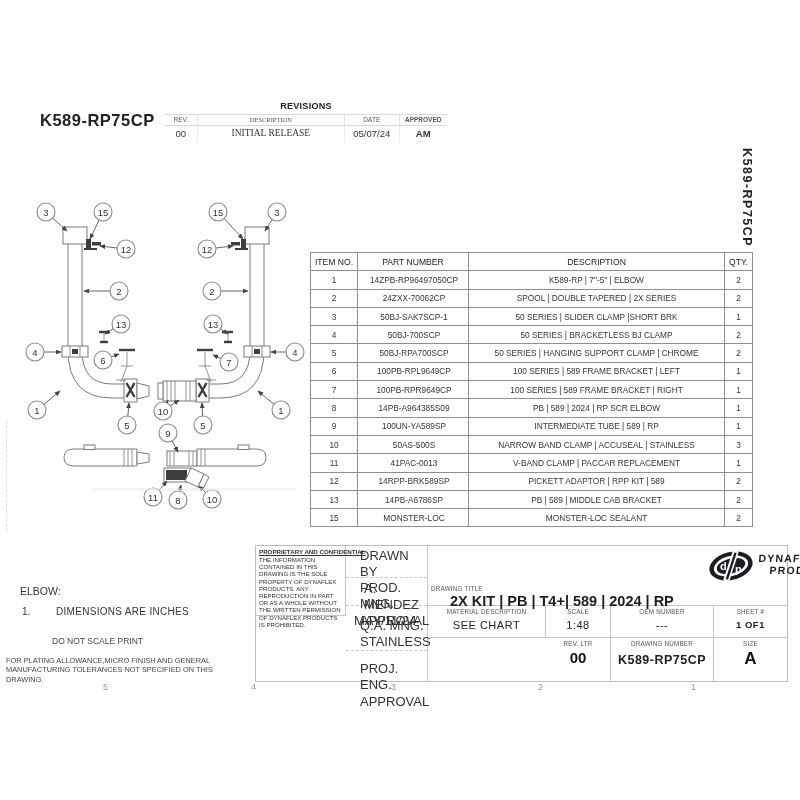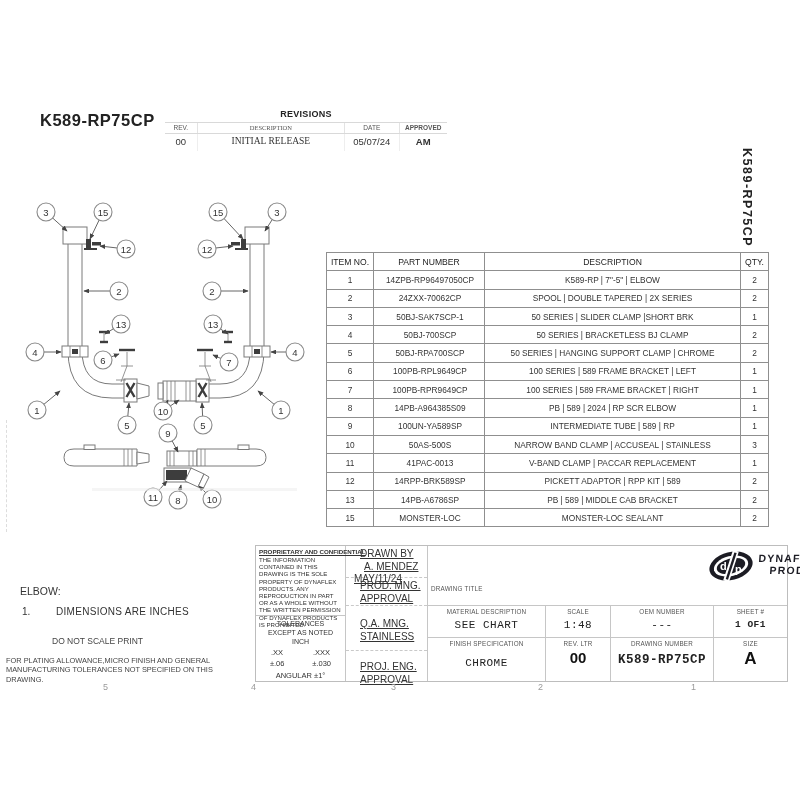--- a/index.html
+++ b/index.html
@@ -1,30 +1,30 @@
 <!DOCTYPE html>
 <html><head>
 <meta charset="utf-8">
 <style>
   html,body{margin:0;padding:0;background:#fff;width:800px;height:800px;overflow:hidden;
     font-family:"Liberation Sans",sans-serif;color:#2e2e2e;-webkit-font-smoothing:antialiased;}
   .abs{position:absolute;}
   
   #main-title{left:40px;top:111px;font-size:16.5px;font-weight:bold;letter-spacing:.5px;color:#222;}
   
-  #revisions{left:165px;top:109px;width:282px;font-size:9.5px;}
+  #revisions{left:165px;top:101px;width:282px;font-size:9.5px;}
   #revisions .rev-head{height:13px;text-align:center;font-weight:bold;font-size:9px;letter-spacing:.3px;color:#222;
      border-bottom:1px solid #d9d9d9;}
   #revisions .rev-cols{display:flex;border-bottom:1px solid #d9d9d9;}
   #revisions .rev-cols div{font-size:6.5px;color:#555;text-align:center;padding-top:1px;height:9px;border-right:1px solid #e3e3e3;}
   #revisions .rev-row{display:flex;}
   #revisions .rev-row div{text-align:center;padding-top:2px;height:15px;color:#333;border-right:1px solid #eee;}
   .c-rev{width:32px;} .c-desc{width:148px;font-family:Liberation Serif, serif;} .c-date{width:54px;} .c-appr{width:48px;border-right:none!important;font-weight:bold;}
   
-  #parts{left:326px;top:252px;border-collapse:collapse;table-layout:fixed;width:442px;font-size:8.3px;}
+  #parts{left:310px;top:252px;border-collapse:collapse;table-layout:fixed;width:442px;font-size:8.3px;}
   #parts th,#parts td{border:1px solid #8f8f8f;padding:0 2px;height:17.3px;overflow:hidden;white-space:nowrap;
      font-weight:normal;color:#333;text-align:center;}
   #parts th{font-size:8.6px;color:#222;}
   #parts td.pn{text-align:center;padding-left:4px;}
   
   #side-label{left:740px;top:148px;writing-mode:vertical-rl;text-orientation:sideways;
      font-size:12.5px;font-weight:bold;letter-spacing:1.5px;color:#222;}
   
   #notes-head{left:20px;top:585px;font-size:10.5px;color:#333;}
   #note-1-num{left:22px;top:606px;font-size:10px;color:#333;}
@@ -42,32 +42,32 @@
   .bb{border-bottom:1px solid #c6c6c6;} .br{border-right:1px solid #c6c6c6;}
   .lab{font-size:6.3px;color:#555;letter-spacing:.2px;}
   #prop-col{left:0;top:0;width:90px;height:70px;padding:2px 3px;}
   #prop-head{font-size:6.2px;font-weight:bold;text-decoration:underline;white-space:nowrap;}
   #prop-text{font-size:6.1px;line-height:1.18;margin-top:1px;}
   #tol-col{left:0;top:70px;width:90px;height:65px;text-align:center;padding-top:3px;}
   #tol-col .t1{font-size:7px;line-height:1.3;}
   #tol-grid{display:flex;justify-content:space-around;font-size:7.5px;margin-top:2px;}
   #tol-ang{font-size:7.5px;margin-top:3px;}
   #appr-col{left:90px;top:0;width:82px;height:135px;}
-  .appr-block{padding:2px 0 0 14px;font-size:10px;line-height:1.25;color:#333;text-decoration:underline;}
+  .appr-block{padding:2px 0 0 14px;font-size:13px;line-height:1.25;color:#333;}
   .dash-b{border-bottom:1px dashed #c9c9c9;}
   #title-area{left:172px;top:0;width:359px;height:60px;}
   #dwg-title-label{position:absolute;left:3px;top:39px;}
   #dwg-title{position:absolute;left:22px;top:47px;font-size:14.5px;font-weight:bold;color:#1e1e1e;white-space:nowrap;}
   
   #logo{position:absolute;left:278px;top:2px;width:132px;height:36px;}
   #logo-text{position:absolute;left:52px;top:4px;transform:skewX(-4deg);color:#1c1c24;}
   #logo-name{font-size:10.5px;font-weight:800;letter-spacing:1.2px;}
   #logo-name2{font-size:10.5px;font-weight:800;letter-spacing:1.2px;margin-left:12px;}
   .tb-cell{text-align:center;}
-  .tb-val{font-size:11px;color:#222;margin-top:4px;letter-spacing:.5px;font-family:Liberation Mono, monospace;}
+  .tb-val{font-size:11px;color:#222;margin-top:4px;letter-spacing:.5px;}
   .tb-val-big{font-size:15px;font-weight:bold;color:#111;margin-top:2px;}
   #cell-material{left:172px;top:60px;width:118px;height:32px;}
   #cell-scale{left:290px;top:60px;width:65px;height:32px;}
   #cell-oem{left:355px;top:60px;width:103px;height:32px;}
   #cell-sheet{left:458px;top:60px;width:73px;height:32px;}
   #cell-finish{left:172px;top:92px;width:118px;height:43px;}
   #cell-rev{left:290px;top:92px;width:65px;height:43px;}
   #cell-dwgnum{left:355px;top:92px;width:103px;height:43px;}
   #cell-size{left:458px;top:92px;width:73px;height:43px;}
   .pad-top{padding-top:2px;}
@@ -426,46 +426,33 @@
 <div class="abs" id="note-1-num">1.</div>
 <div class="abs" id="note-1-text">DIMENSIONS ARE INCHES</div>
 <div class="abs" id="do-not-scale">DO NOT SCALE PRINT</div>
 <div class="abs" id="disclaimer">FOR PLATING ALLOWANCE,MICRO FINISH AND GENERAL MANUFACTURING TOLERANCES NOT SPECIFIED ON THIS DRAWING.</div>
 
 <div class="abs" id="tblock">
   <div class="cell br bb" id="prop-col">
     <div id="prop-head">PROPRIETARY AND CONFIDENTIAL</div>
     <div id="prop-text">THE INFORMATION CONTAINED IN THIS DRAWING IS THE SOLE PROPERTY OF DYNAFLEX PRODUCTS. ANY REPRODUCTION IN PART OR AS A WHOLE WITHOUT THE WRITTEN PERMISSION OF DYNAFLEX PRODUCTS IS PROHIBITED.</div>
   </div>
-  <div class="cell br" id="tol-col">
-    <div class="t1">TOLERANCES</div>
-    <div class="t1">EXCEPT AS NOTED</div>
-    <div class="t1">INCH</div>
-    <div id="tol-grid">
-      <span>.XX</span>
-      <span>.XXX</span>
-    </div>
-    <div id="tol-grid" style="display:flex;justify-content:space-around;font-size:7.5px;margin-top:2px;">
-      <span>±.06</span>
-      <span>±.030</span>
-    </div>
-    <div id="tol-ang">ANGULAR ±1°</div>
-  </div>
   <div class="cell br" id="appr-col">
     <div class="appr-block dash-b" style="height:29px">
       <div>DRAWN BY</div>
       <div style="padding-left:4px">A. MENDEZ</div>
       <div style="margin-left:-6px">MAY/11/24</div>
     </div>
     <div class="appr-block dash-b" style="height:25px">PROD. MNG. APPROVAL</div>
     <div class="appr-block dash-b" style="height:32px;padding-top:12px">Q.A. MNG. STAINLESS</div>
     <div class="appr-block" style="padding-top:10px">PROJ. ENG. APPROVAL</div>
   </div>
   <div class="cell bb" id="title-area">
     <div class="lab" id="dwg-title-label">DRAWING TITLE</div>
+    <div id="dwg-title">2X KIT | PB | T4+| 589 | 2024 | RP</div>
     <div id="logo">
       <svg width="50" height="36" viewBox="0 0 50 36">
         <ellipse cx="25" cy="18" rx="22" ry="14" fill="#1c1c24" transform="rotate(-14 25 18)"></ellipse>
         <ellipse cx="25" cy="18" rx="17.5" ry="10" fill="#fff" transform="rotate(-14 25 18)"></ellipse>
         <ellipse cx="25" cy="18" rx="14.5" ry="7.5" fill="#1c1c24" transform="rotate(-14 25 18)"></ellipse>
         <rect x="22" y="2" width="6" height="32" fill="#fff" transform="rotate(18 25 18)"></rect>
         <rect x="24" y="4" width="2.4" height="28" fill="#1c1c24" transform="rotate(18 25 18)"></rect>
         <text x="14" y="22" font-size="11" font-weight="bold" fill="#fff" font-family="Liberation Sans,sans-serif">d</text>
         <text x="29" y="25" font-size="11" font-weight="bold" fill="#fff" font-family="Liberation Sans,sans-serif">p</text>
       </svg>
@@ -484,24 +471,20 @@
     <div class="tb-val">1:48</div>
   </div>
   <div class="cell br bb tb-cell pad-top" id="cell-oem">
     <div class="lab">OEM NUMBER</div>
     <div class="tb-val">---</div>
   </div>
   <div class="cell bb tb-cell pad-top" id="cell-sheet">
     <div class="lab">SHEET #</div>
     <div class="tb-val" style="font-weight:bold;font-size:9.5px">1 OF1</div>
   </div>
-  <div class="cell br tb-cell pad-top" id="cell-finish">
-    <div class="lab">FINISH SPECIFICATION</div>
-    <div class="tb-val" style="margin-top:10px">CHROME</div>
-  </div>
   <div class="cell br tb-cell pad-top" id="cell-rev">
     <div class="lab">REV. LTR</div>
     <div class="tb-val-big">00</div>
   </div>
   <div class="cell br tb-cell pad-top" id="cell-dwgnum">
     <div class="lab">DRAWING NUMBER</div>
     <div class="tb-val" style="font-weight:bold;font-size:12.5px;margin-top:6px">K589-RP75CP</div>
   </div>
   <div class="cell tb-cell pad-top" id="cell-size">
     <div class="lab">SIZE</div>

